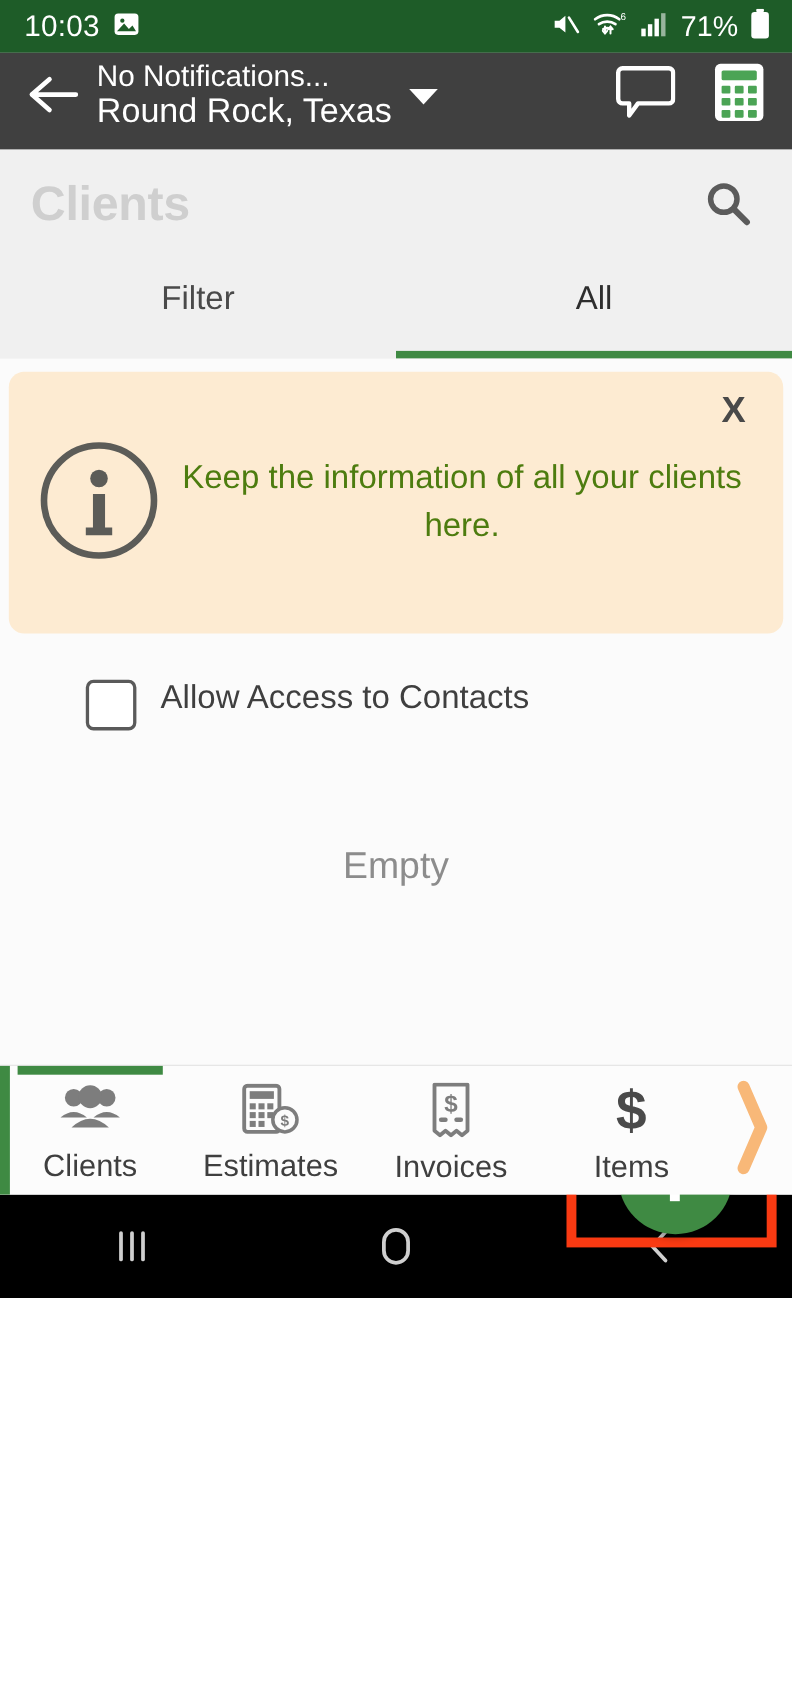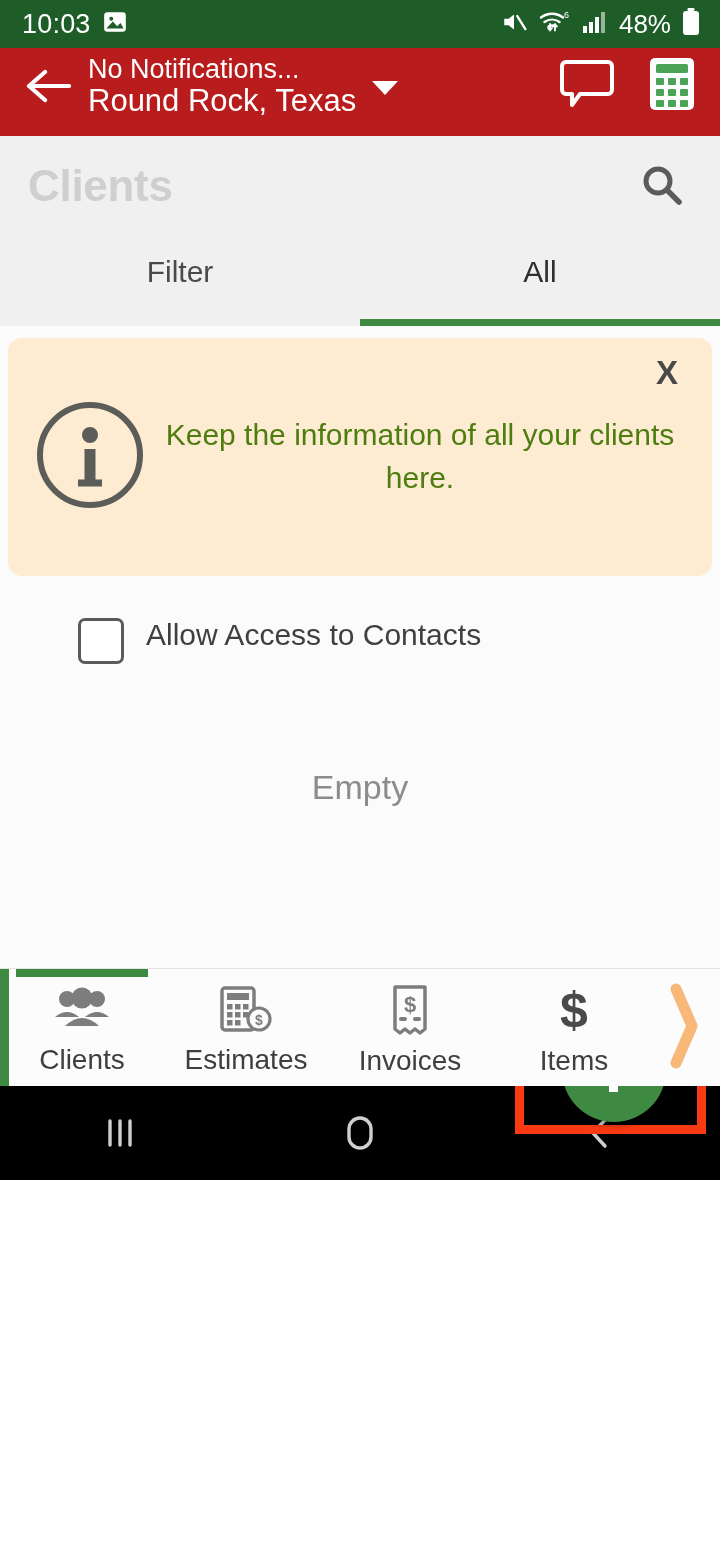--- a/index.html
+++ b/index.html
@@ -33,21 +33,21 @@
     margin-left: auto; display: flex; align-items: center; gap: 11px;
   }
   .battery-pct {
     color: #ffffff; font-size: 26px; letter-spacing: 0px;
   }
   .sicon { display: block; }
 
   
   .app-bar {
     height: 88px;
-    background: #b91c1c;
+    background: #404040;
     display: flex; align-items: center;
     padding: 0 24px 12px 22px;
     flex: 0 0 auto;
   }
   .back-btn {
     width: 52px; height: 52px;
     display: flex; align-items: center; justify-content: center;
     flex: 0 0 auto;
   }
   .appbar-titles {
@@ -276,21 +276,21 @@
         </svg>
       </span>
       <span class="sicon">
         <svg width="26" height="24" viewBox="0 0 26 24">
           <rect x="1" y="16" width="4" height="7" fill="#ffffff"></rect>
           <rect x="7" y="12" width="4" height="11" fill="#ffffff"></rect>
           <rect x="13" y="7" width="4" height="16" fill="#ffffff"></rect>
           <rect x="19" y="2" width="4" height="21" fill="#ffffff" opacity="0.55"></rect>
         </svg>
       </span>
-      <span class="battery-pct">48%</span>
+      <span class="battery-pct">71%</span>
       <span class="sicon">
         <svg width="18" height="28" viewBox="0 0 18 28">
           <rect x="5.5" y="0" width="7" height="3" rx="1" fill="#ffffff"></rect>
           <rect x="1" y="3" width="16" height="24" rx="3" fill="#ffffff"></rect>
         </svg>
       </span>
     </div>
   </div>
 
   <div class="app-bar">

